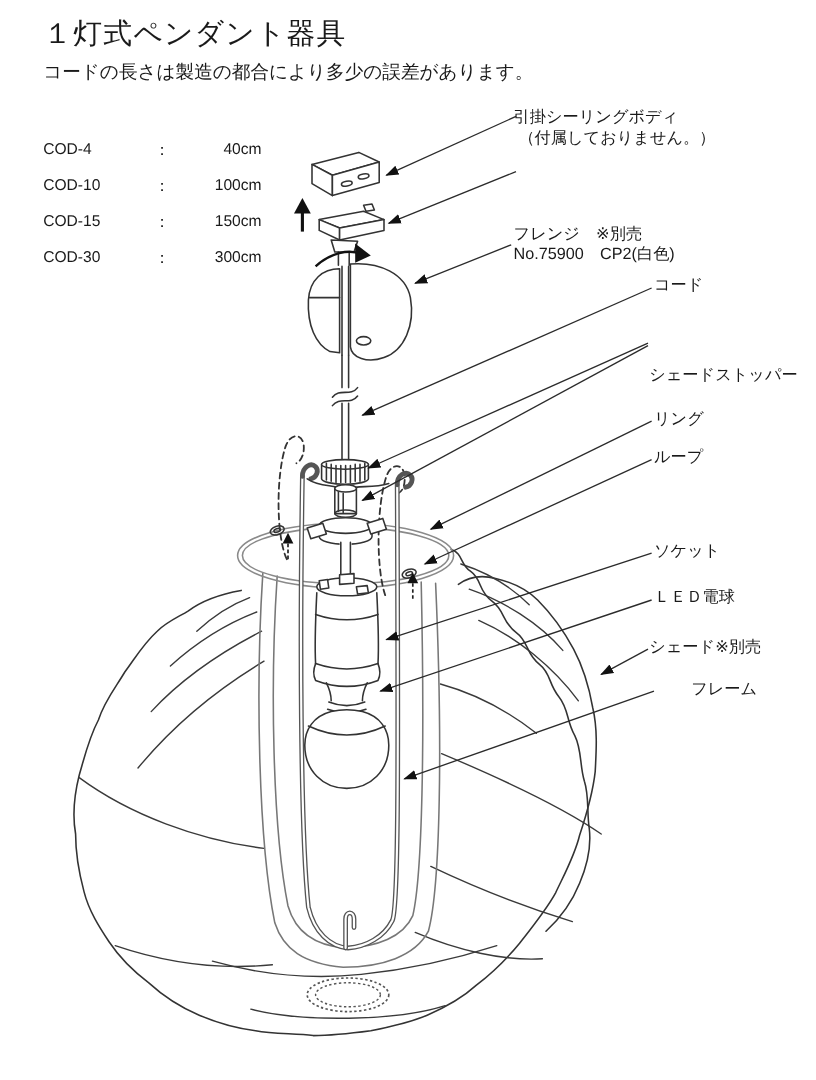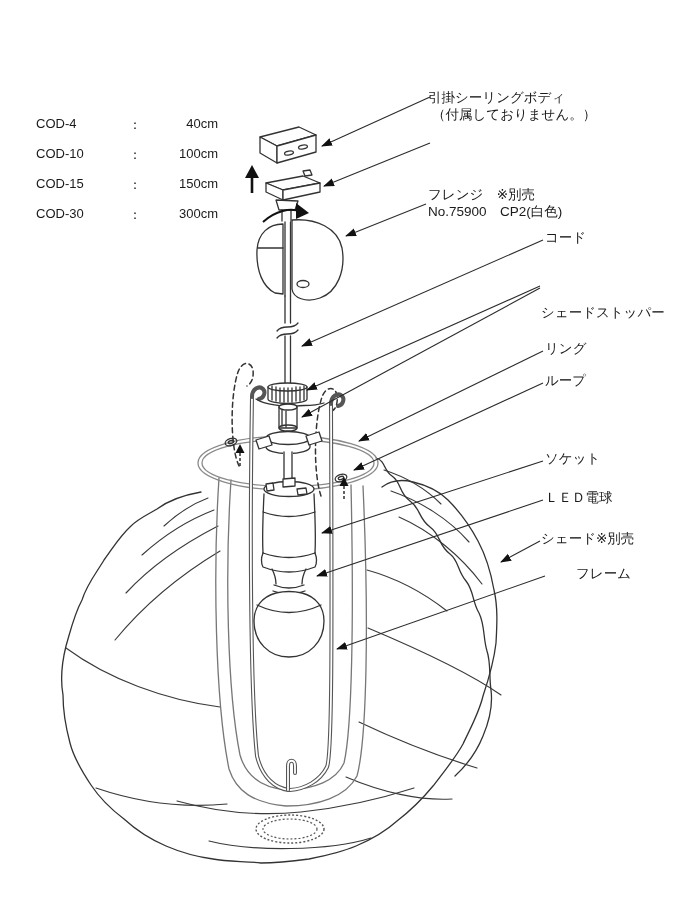--- a/index.html
+++ b/index.html
@@ -194,20 +194,22 @@
       <path class="ln" marker-end="url(#ah)" d="M540,288 L302,417"></path>
       <path class="ln" marker-end="url(#ah)" d="M543,351 L359,441"></path>
       <path class="ln" marker-end="url(#ah)" d="M543,383 L354,470"></path>
       <path class="ln" marker-end="url(#ah)" d="M543,461 L322,533"></path>
       <path class="ln" marker-end="url(#ah)" d="M543,500 L317,576"></path>
       <path class="ln" marker-end="url(#ah)" d="M540,541 L501,562"></path>
       <path class="ln" marker-end="url(#ah)" d="M545,576 L337,649"></path>
     </g>
   </svg>
 
+  <div class="title">１灯式ペンダント器具</div>
+  <div class="subtitle">コードの長さは製造の都合により多少の誤差があります。</div>
 
   <div class="cord-table">
     <div class="cord-row">
       <span class="cord-model">COD-4</span>
       <span class="cord-sep">：</span>
       <span class="cord-len">40cm</span>
     </div>
     <div class="cord-row">
       <span class="cord-model">COD-10</span>
       <span class="cord-sep">：</span>

